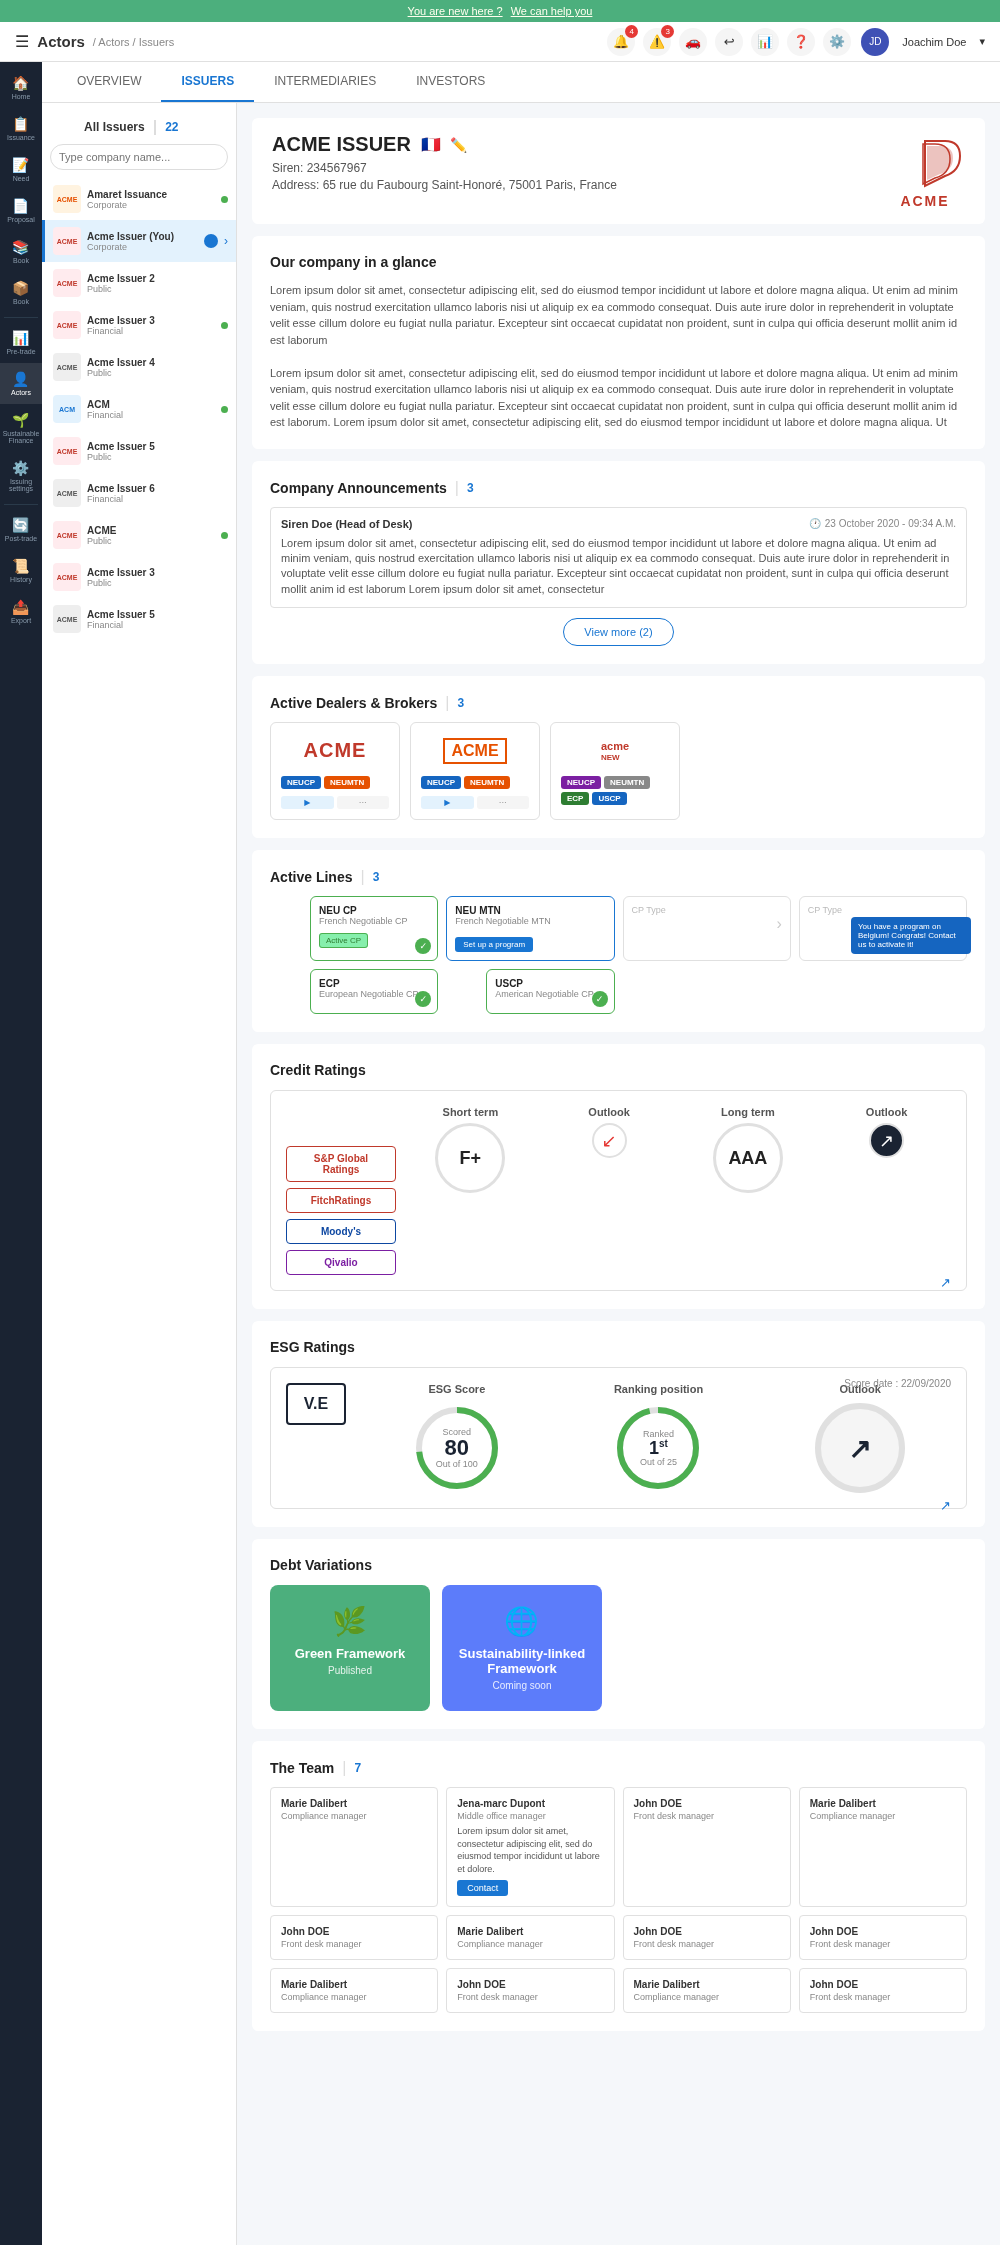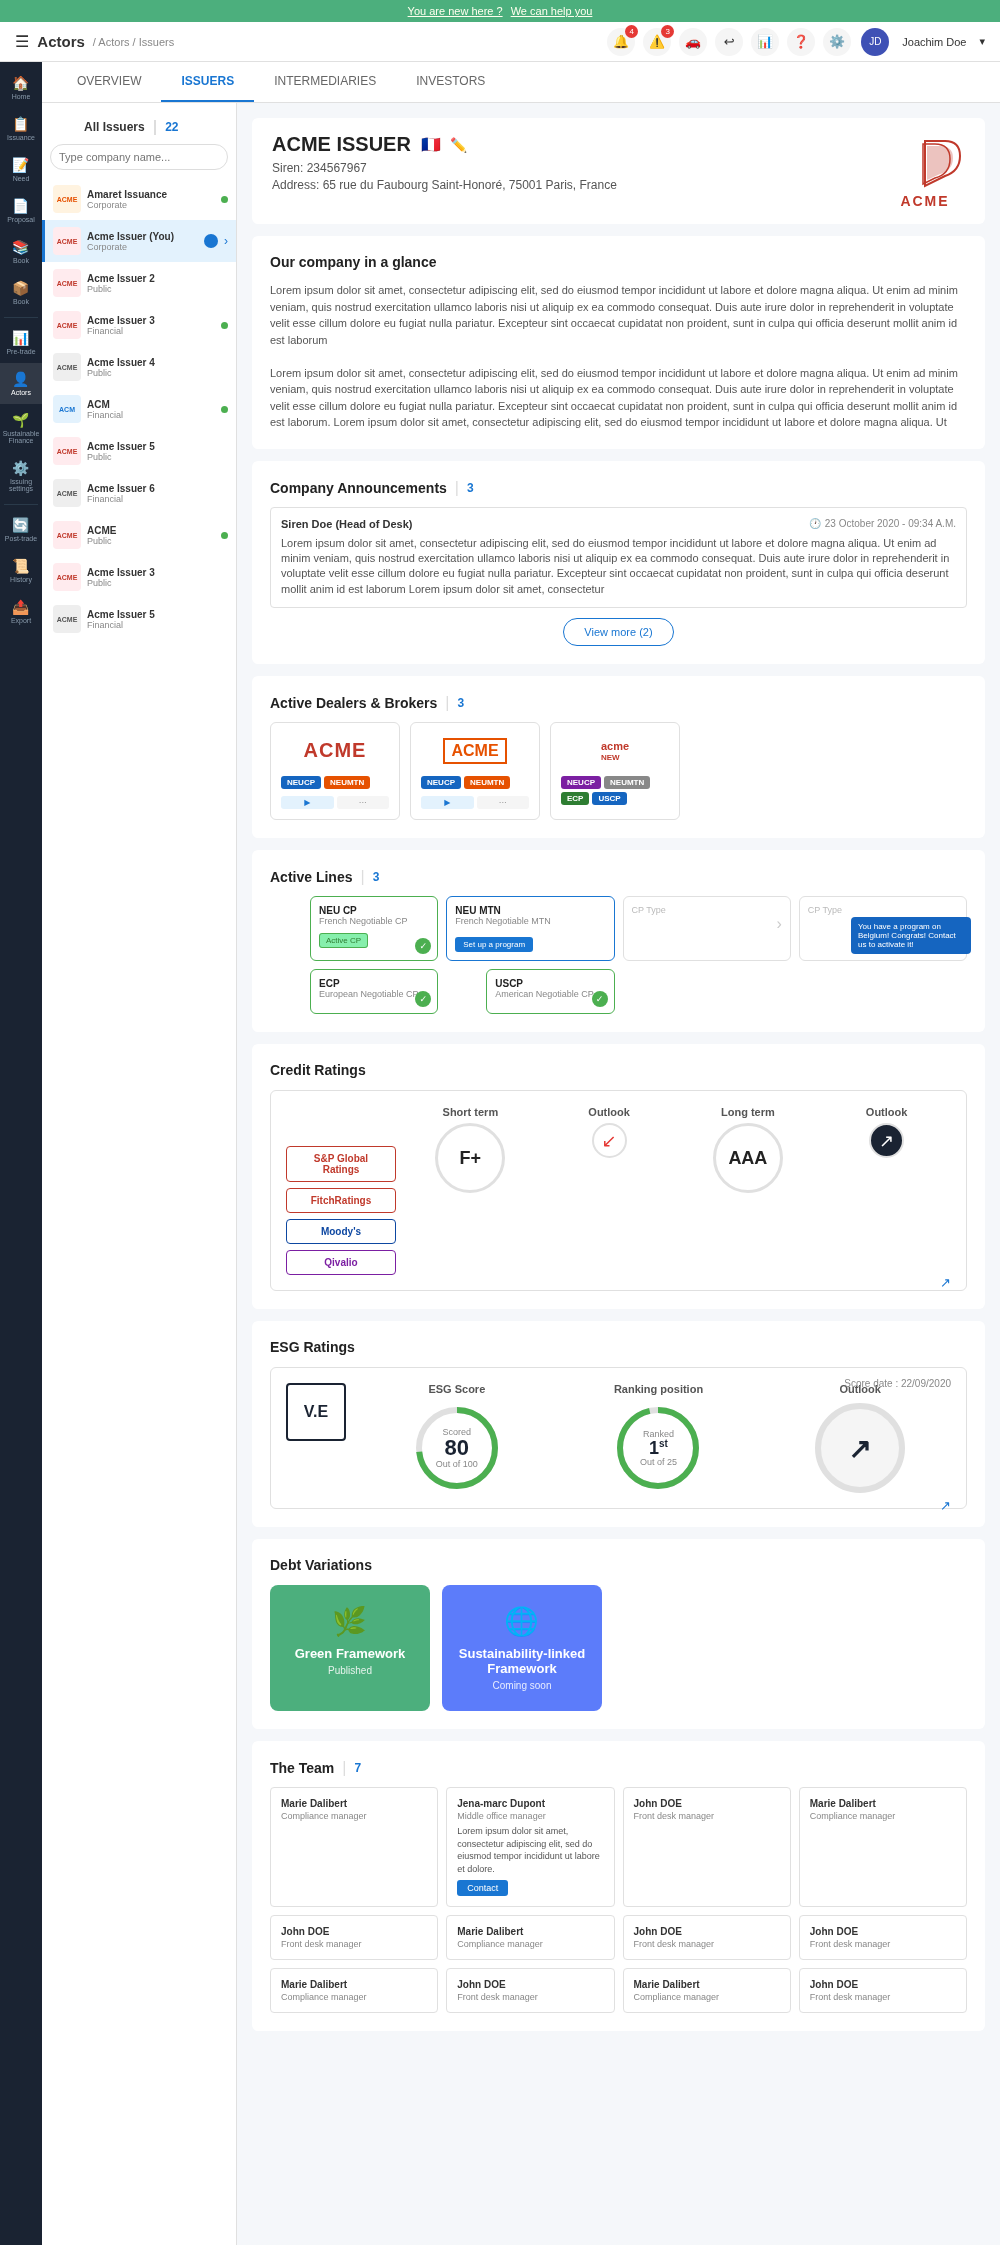--- a/index.html
+++ b/index.html
@@ -583,21 +583,21 @@
         </div>
 
         <div class="section-card">
           <div class="section-title">ESG Ratings</div>
 
           <div style="border:1px solid #e0e0e0;border-radius:6px;padding:15px;position:relative;">
             <div style="position:absolute;top:10px;right:15px;font-size:10px;color:#888;">Score date : 22/09/2020</div>
 
             <div style="display:flex;gap:20px;align-items:flex-start;">
 
-              <div style="border:2px solid #1a2332;border-radius:4px;padding:18px 15px;text-align:center;min-width:60px;">
+              <div style="border:2px solid #1a2332;border-radius:4px;padding:10px 15px;text-align:center;min-width:60px;">
                 <span style="font-weight:bold;font-size:16px;color:#1a2332;">V.E</span>
               </div>
 
               <div style="display:grid;grid-template-columns:1fr 1fr 1fr;gap:20px;flex:1;">
 
                 <div style="text-align:center;">
                   <div class="esg-col-header">ESG Score</div>
                   <div style="position:relative;width:90px;height:90px;margin:0 auto;">
                     <svg width="90" height="90">
                       <circle cx="45" cy="45" r="38" fill="none" stroke="#e0e0e0" stroke-width="6"></circle>

